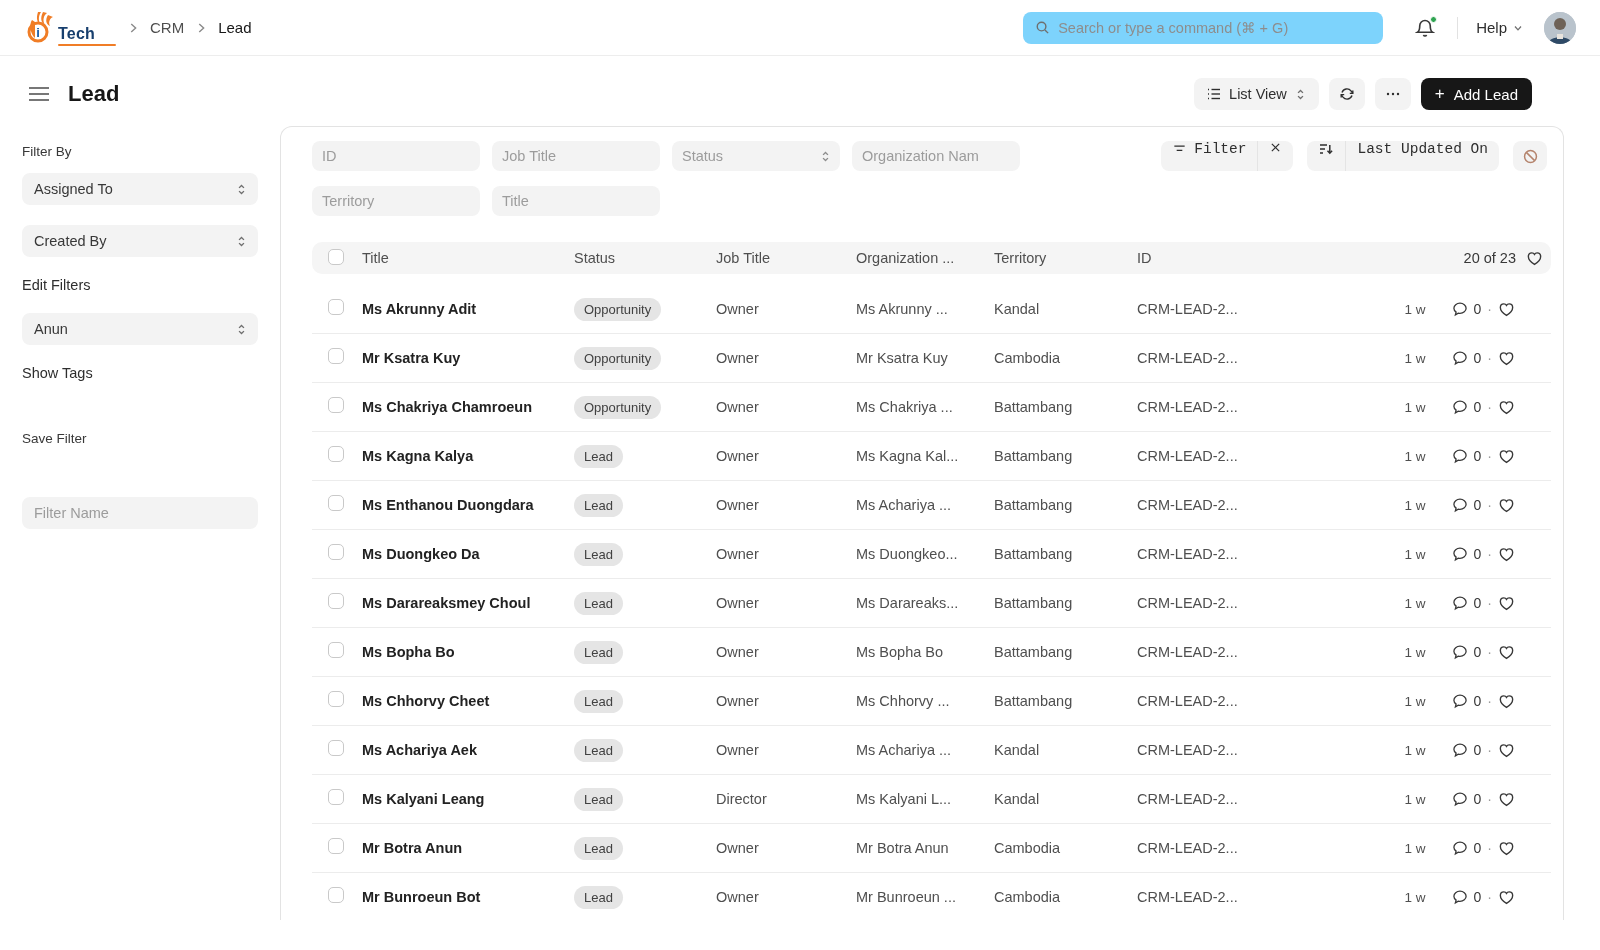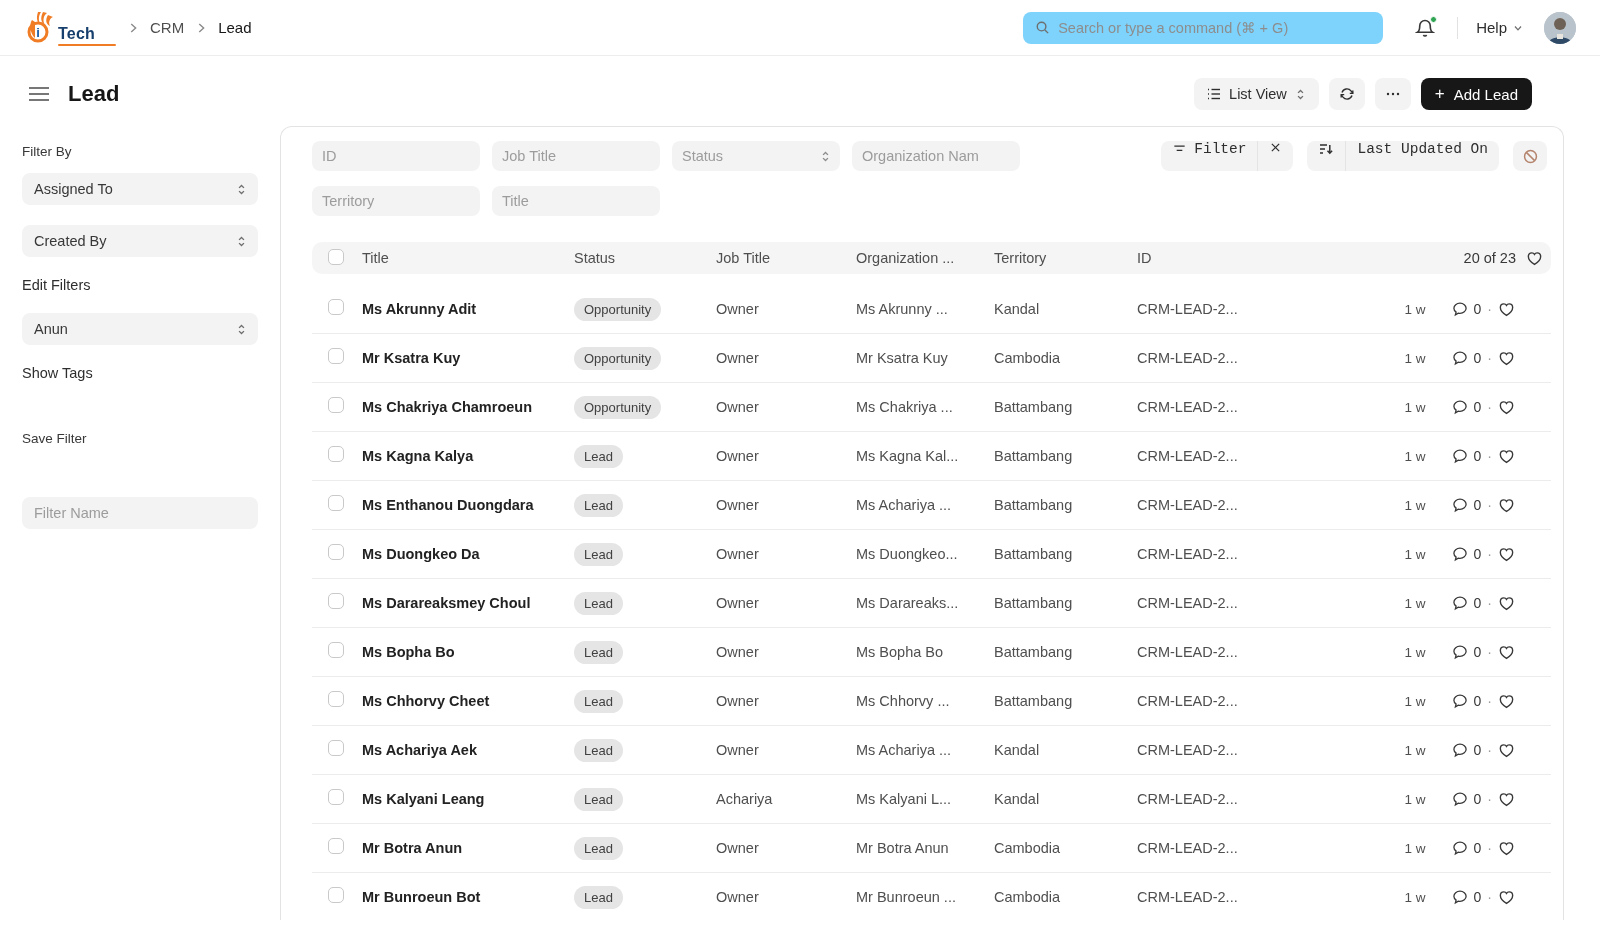--- a/index.html
+++ b/index.html
@@ -563,21 +563,21 @@
           <path d="M8 13.6 S2.2 10.2 2.2 6.2 C2.2 4.2 3.7 2.7 5.5 2.7 C6.5 2.7 7.5 3.2 8 4.1 C8.5 3.2 9.5 2.7 10.5 2.7 C12.3 2.7 13.8 4.2 13.8 6.2 C13.8 10.2 8 13.6 8 13.6 Z"></path>
         </svg>
       </span>
     </span>
   </div>
 
   <div class="lrow row">
     <span><span class="cb"></span></span>
     <span class="cell title">Ms Kalyani Leang</span>
     <span class="cell"><span class="badge">Lead</span></span>
-    <span class="cell">Achariya</span>
+    <span class="cell">Director</span>
     <span class="cell">Ms Kalyani L...</span>
     <span class="cell">Kandal</span>
     <span class="cell">CRM-LEAD-2...</span>
     <span class="meta">
       <span class="updated">1 w</span>
       <span class="cgroup">
         <svg width="16" height="16" viewBox="0 0 16 16" fill="none" stroke="#383838" stroke-width="1.3">
           <path d="M8 2.2 C4.6 2.2 1.9 4.4 1.9 7.2 C1.9 8.8 2.8 10.2 4.1 11.1 L3.4 13.8 L6.3 12.1 C6.8 12.2 7.4 12.3 8 12.3 C11.4 12.3 14.1 10 14.1 7.2 C14.1 4.4 11.4 2.2 8 2.2 Z"></path>
         </svg>
         <span class="ccount">0</span>

